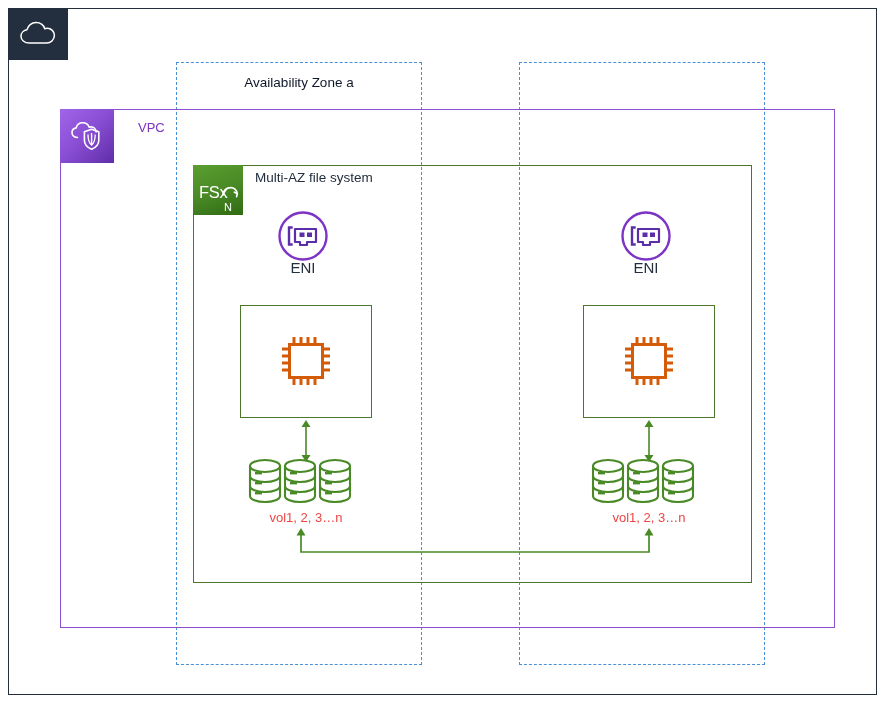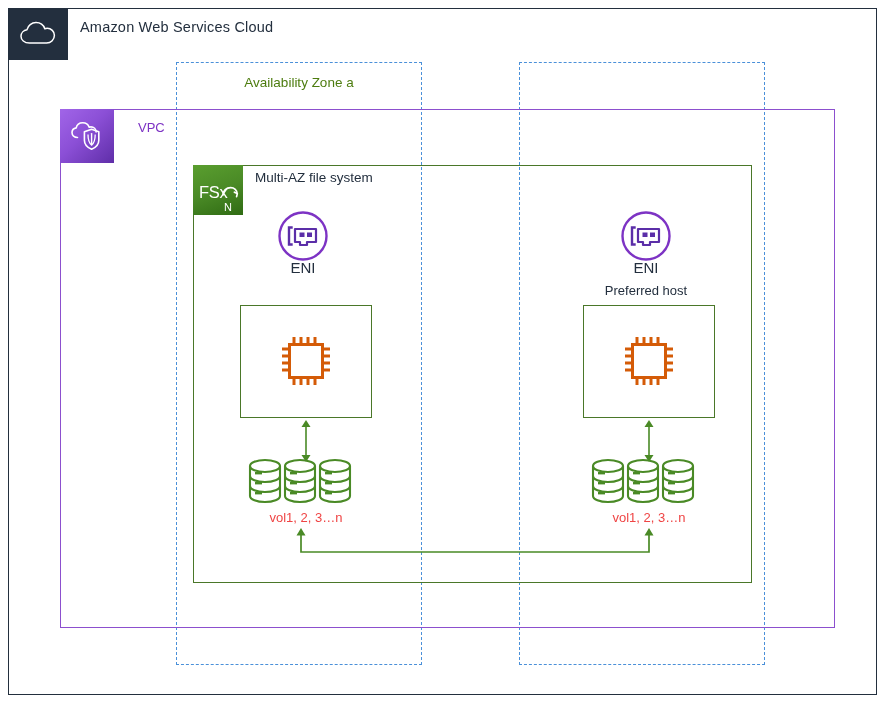--- a/index.html
+++ b/index.html
@@ -42,21 +42,21 @@
     border:1.6px dashed #4a90d9;
     box-sizing:border-box;
     background:transparent;
   }
   .az-a{left:176px;top:62px;width:246px;height:603px;}
   .az-b{left:519px;top:62px;width:246px;height:603px;}
   .az-label{
     position:absolute;
     top:75px;
     font-size:13.5px;
-    color:#4d7c0f;
+    color:#0f172a;
     text-align:center;
     white-space:nowrap;
   }
   .az-label-a{left:176px;width:246px;}
   .az-label-b{left:519px;width:246px;}
 
   
   .vpc-box{
     position:absolute;
     left:60px;top:109px;
@@ -199,21 +199,20 @@
 <div id="canvas">
 
   <div class="aws-frame"></div>
 
   <div class="aws-badge">
     <svg width="40" height="30" viewBox="0 0 40 30" aria-hidden="true">
       <path d="M11.5 24 C6.2 24 3 20.9 3 17.2 C3 13.9 5.6 11.2 9 10.7 C9.9 6.6 13.6 3.6 18 3.6 C22.1 3.6 25.6 6.2 26.8 9.8 C27.5 9.5 28.3 9.35 29.2 9.35 C33.2 9.35 36.4 12.4 36.4 16.3 C36.4 20.5 33.1 24 28.6 24 Z" fill="none" stroke="#ffffff" stroke-width="1.5" stroke-linejoin="round"></path>
     </svg>
   </div>
 
-  <div class="aws-title">Amazon Web Services Cloud</div>
 
   <div class="az az-a"></div>
   <div class="az az-b"></div>
 
   <div class="az-label az-label-a">Availability Zone a</div>
 
   <div class="vpc-box"></div>
 
   <div class="vpc-badge">
     <svg width="40" height="38" viewBox="0 0 40 38" aria-hidden="true">
@@ -326,21 +325,20 @@
     <svg width="54" height="54" viewBox="0 0 54 54" aria-hidden="true">
       <circle cx="27" cy="27" r="23.5" fill="none" stroke="#7d33c4" stroke-width="2.4"></circle>
       <path d="M15.5 18.5 L13 18.5 L13 35.5 L15.5 35.5" fill="none" stroke="#5b2ea8" stroke-width="2.4" stroke-linecap="square"></path>
       <path d="M19 20 L40 20 L40 33 L31 33 L31 36 L24 36 L24 33 L19 33 Z" fill="none" stroke="#5b2ea8" stroke-width="2.2" stroke-linejoin="round"></path>
       <rect x="23.5" y="23.5" width="5" height="4.5" fill="#5b2ea8"></rect>
       <rect x="31" y="23.5" width="5" height="4.5" fill="#5b2ea8"></rect>
     </svg>
   </div>
   <div class="eni-label eni-label-b">ENI</div>
 
-  <div class="host-label host-label-b">Preferred host</div>
   <div class="host-box host-box-b"></div>
 
   <div class="cpu cpu-b">
     <svg width="56" height="56" viewBox="0 0 56 56" aria-hidden="true">
       <g stroke="#d45b07" stroke-width="3" stroke-linecap="butt">
         <line x1="16" y1="4" x2="16" y2="13"></line>
         <line x1="23" y1="4" x2="23" y2="13"></line>
         <line x1="30" y1="4" x2="30" y2="13"></line>
         <line x1="37" y1="4" x2="37" y2="13"></line>
         <line x1="16" y1="43" x2="16" y2="52"></line>

